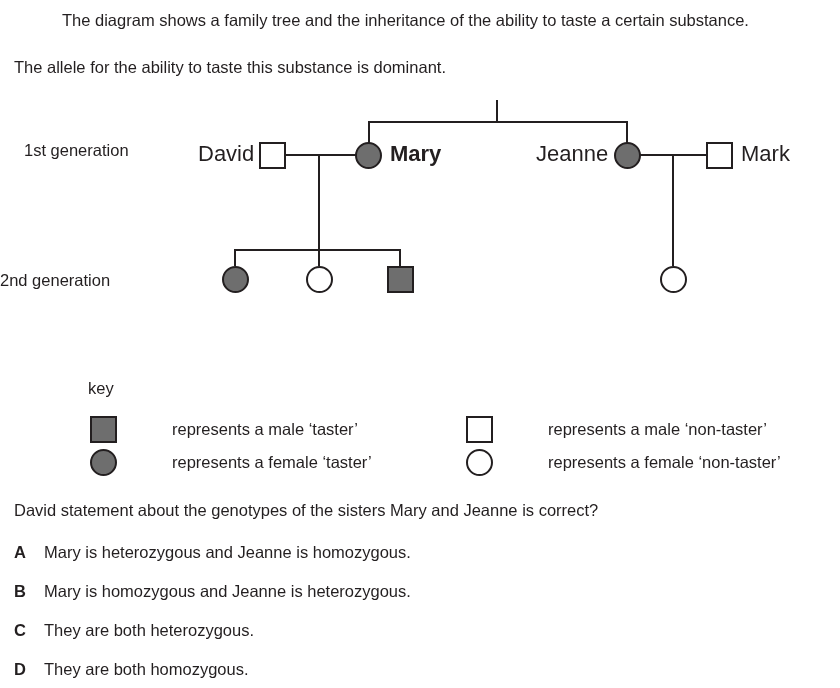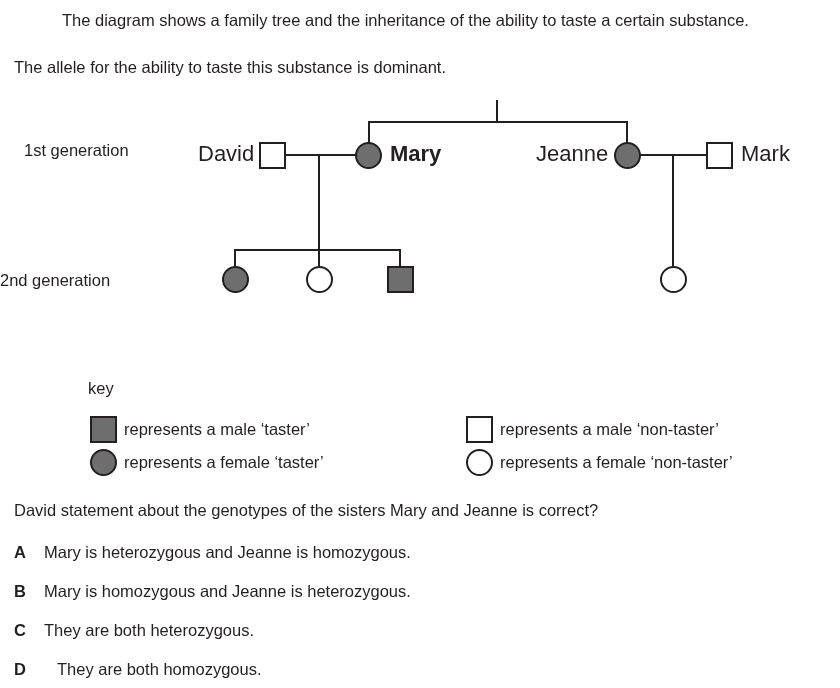--- a/index.html
+++ b/index.html
@@ -77,20 +77,21 @@
   .lnv { width: 2px; }
 
   
   #key { position: absolute; left: 2px; top: 0; width: 832px; height: 688px; }
   .key-title { position: absolute; left: 86px; top: 379px; font-size: 16.5px; }
   .key-sym { position: absolute; box-sizing: border-box; }
   .key-text {
     position: absolute;
     font-size: 16.5px;
     white-space: nowrap;
+    margin-left: 48px;
   }
 
   
   .question { left: 14px; top: 500px; }
   .opt-letter {
     position: absolute;
     font-size: 16.5px;
     font-weight: bold;
     left: 14px;
   }
@@ -170,14 +171,14 @@
   <div class="opt-letter" style="top:543px;">A</div>
   <div class="opt-text" style="top:543px;">Mary is heterozygous and Jeanne is homozygous.</div>
 
   <div class="opt-letter" style="top:582px;">B</div>
   <div class="opt-text" style="top:582px;">Mary is homozygous and Jeanne is heterozygous.</div>
 
   <div class="opt-letter" style="top:621px;">C</div>
   <div class="opt-text" style="top:621px;">They are both heterozygous.</div>
 
   <div class="opt-letter" style="top:660px;">D</div>
-  <div class="opt-text" style="top:660px;margin-left:13px;">They are both homozygous.</div>
+  <div class="opt-text" style="top:660px;">They are both homozygous.</div>
 </div>
 
 </body></html>

